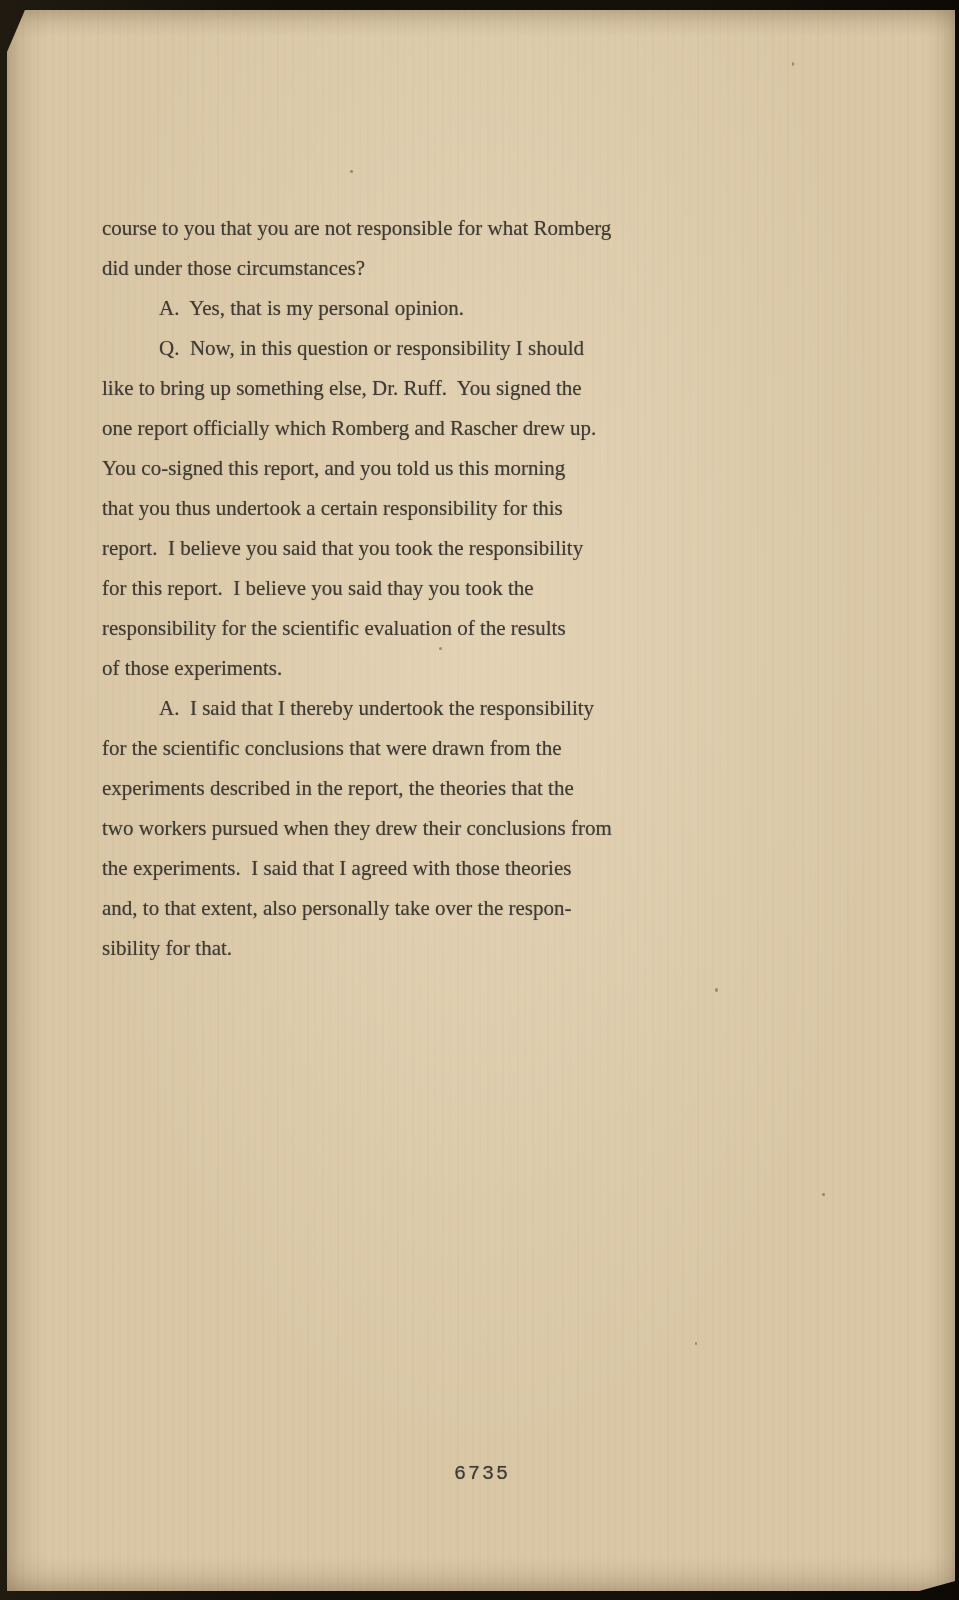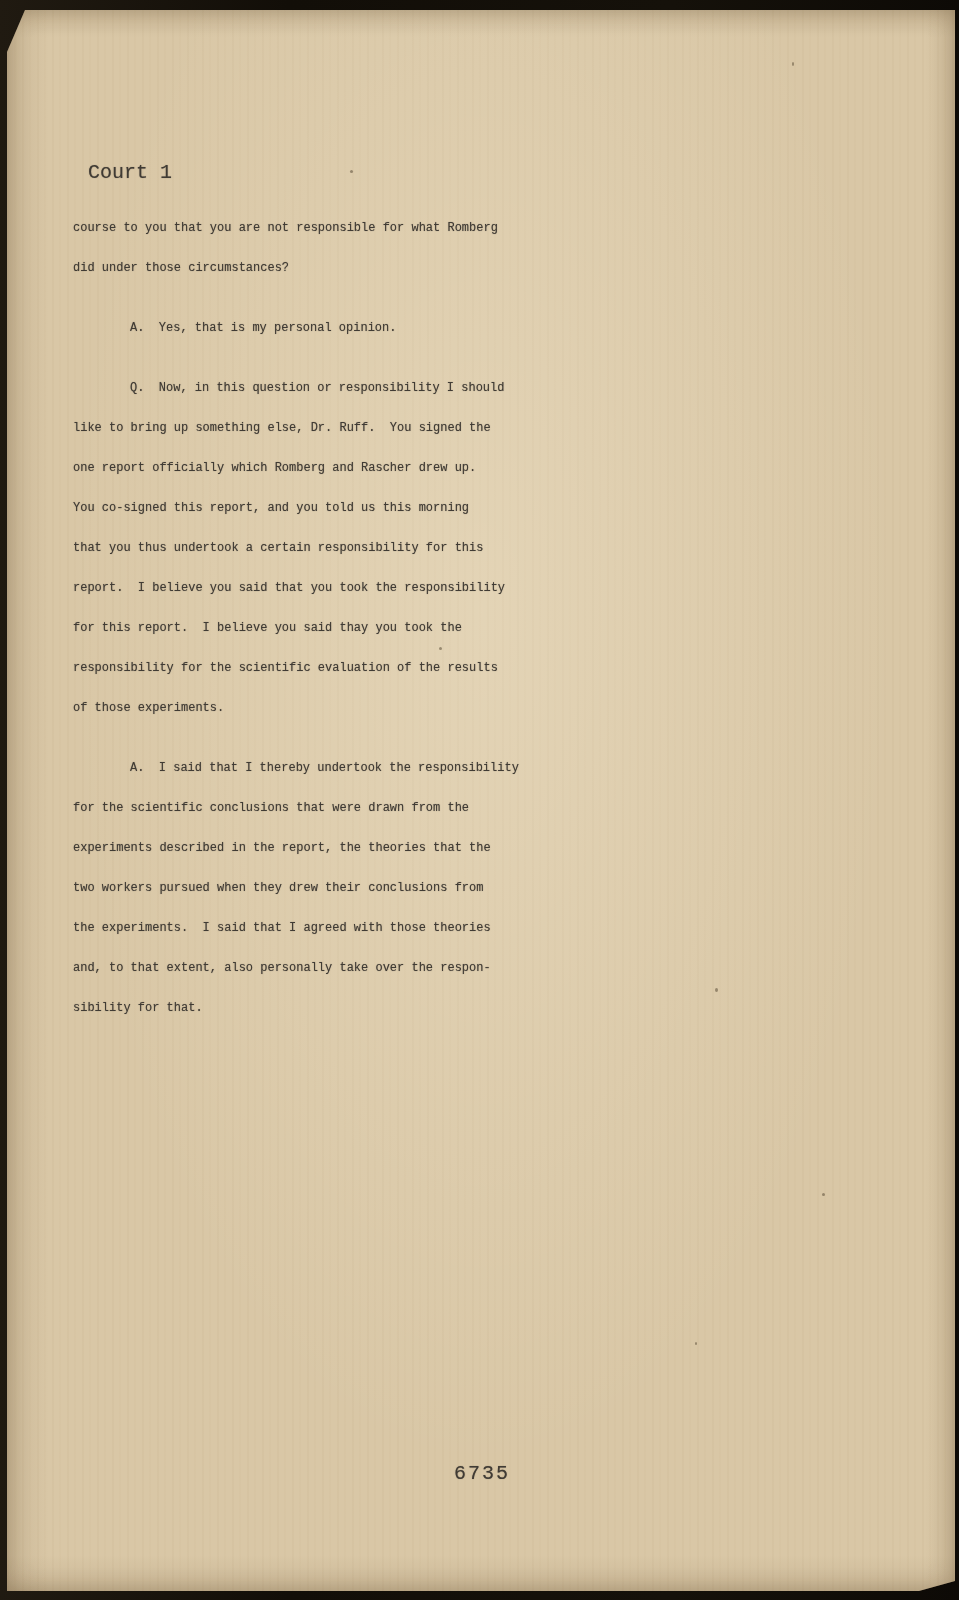--- a/index.html
+++ b/index.html
@@ -42,48 +42,48 @@
   }
   .header-block {
     position: absolute;
     left: 81px;
     top: 90px;
     font-size: 20px;
     line-height: 29px;
   }
   .body-block {
     position: absolute;
-    left: 66px;
+    left: 95px;
     top: 198px;
-    font-size: 12px;
+    font-size: 21px;
     line-height: 40px;
+    font-family: Liberation Serif, serif;
   }
   .line { height: 40px; }
-  .line.indent { padding-left: 57px; margin-top: 20px; }
+  .line.indent { padding-left: 57px; }
   .page-number {
     position: absolute;
     left: 426px;
     top: 1452px;
     font-size: 20px;
     letter-spacing: 2px;
     margin-left: 21px;
   }
   .speck {
     position: absolute;
     border-radius: 50%;
     background: rgba(80,65,45,0.5);
   }
 </style>
 </head>
 <body>
 
 <div class="paper">
 
   <div class="header-block ink">
-    <div class="header-line">Court 1</div>
   </div>
 
   <div class="body-block ink"><div class="line">course to you that you are not responsible for what Romberg</div><div class="line">did under those circumstances?</div><div class="line indent">A.  Yes, that is my personal opinion.</div><div class="line indent">Q.  Now, in this question or responsibility I should</div><div class="line">like to bring up something else, Dr. Ruff.  You signed the</div><div class="line">one report officially which Romberg and Rascher drew up.</div><div class="line">You co-signed this report, and you told us this morning</div><div class="line">that you thus undertook a certain responsibility for this</div><div class="line">report.  I believe you said that you took the responsibility</div><div class="line">for this report.  I believe you said thay you took the</div><div class="line">responsibility for the scientific evaluation of the results</div><div class="line">of those experiments.</div><div class="line indent">A.  I said that I thereby undertook the responsibility</div><div class="line">for the scientific conclusions that were drawn from the</div><div class="line">experiments described in the report, the theories that the</div><div class="line">two workers pursued when they drew their conclusions from</div><div class="line">the experiments.  I said that I agreed with those theories</div><div class="line">and, to that extent, also personally take over the respon-</div><div class="line">sibility for that.</div></div>
 
   <div class="page-number ink">6735</div>
 
   <div class="speck" style="left:343px; top:160px; width:3px; height:3px;"></div>
   <div class="speck" style="left:785px; top:52px; width:2px; height:4px;"></div>
   <div class="speck" style="left:432px; top:637px; width:3px; height:3px;"></div>
   <div class="speck" style="left:708px; top:978px; width:3px; height:4px;"></div>

